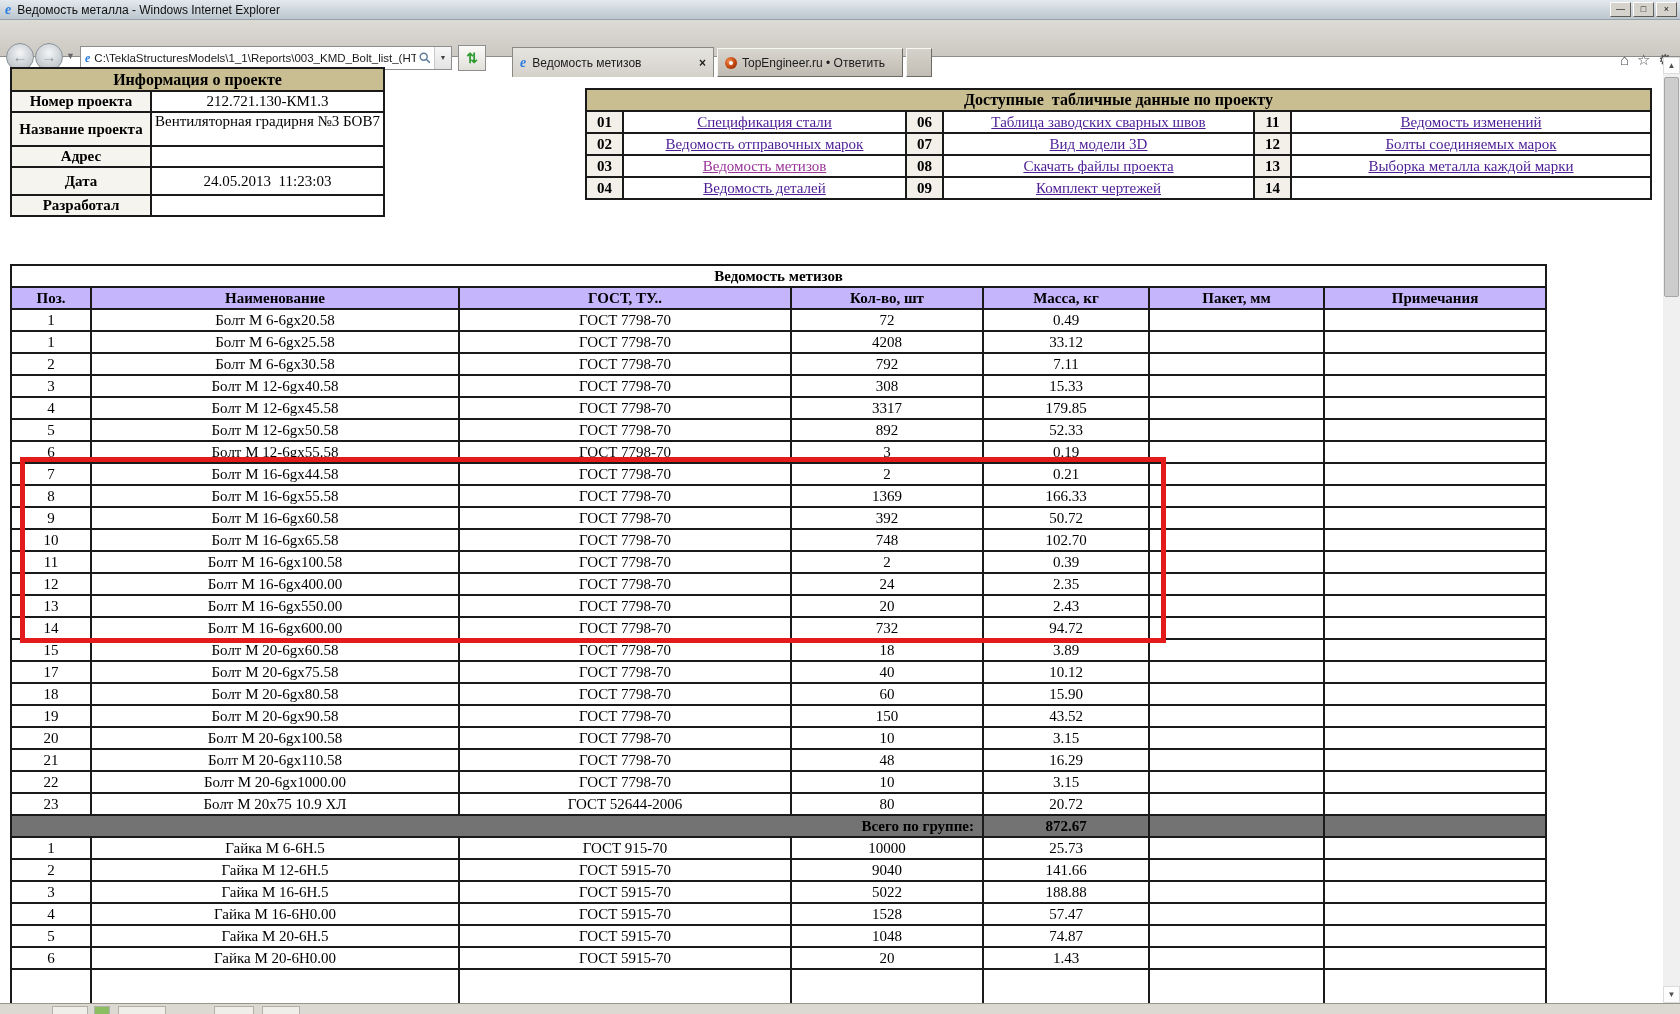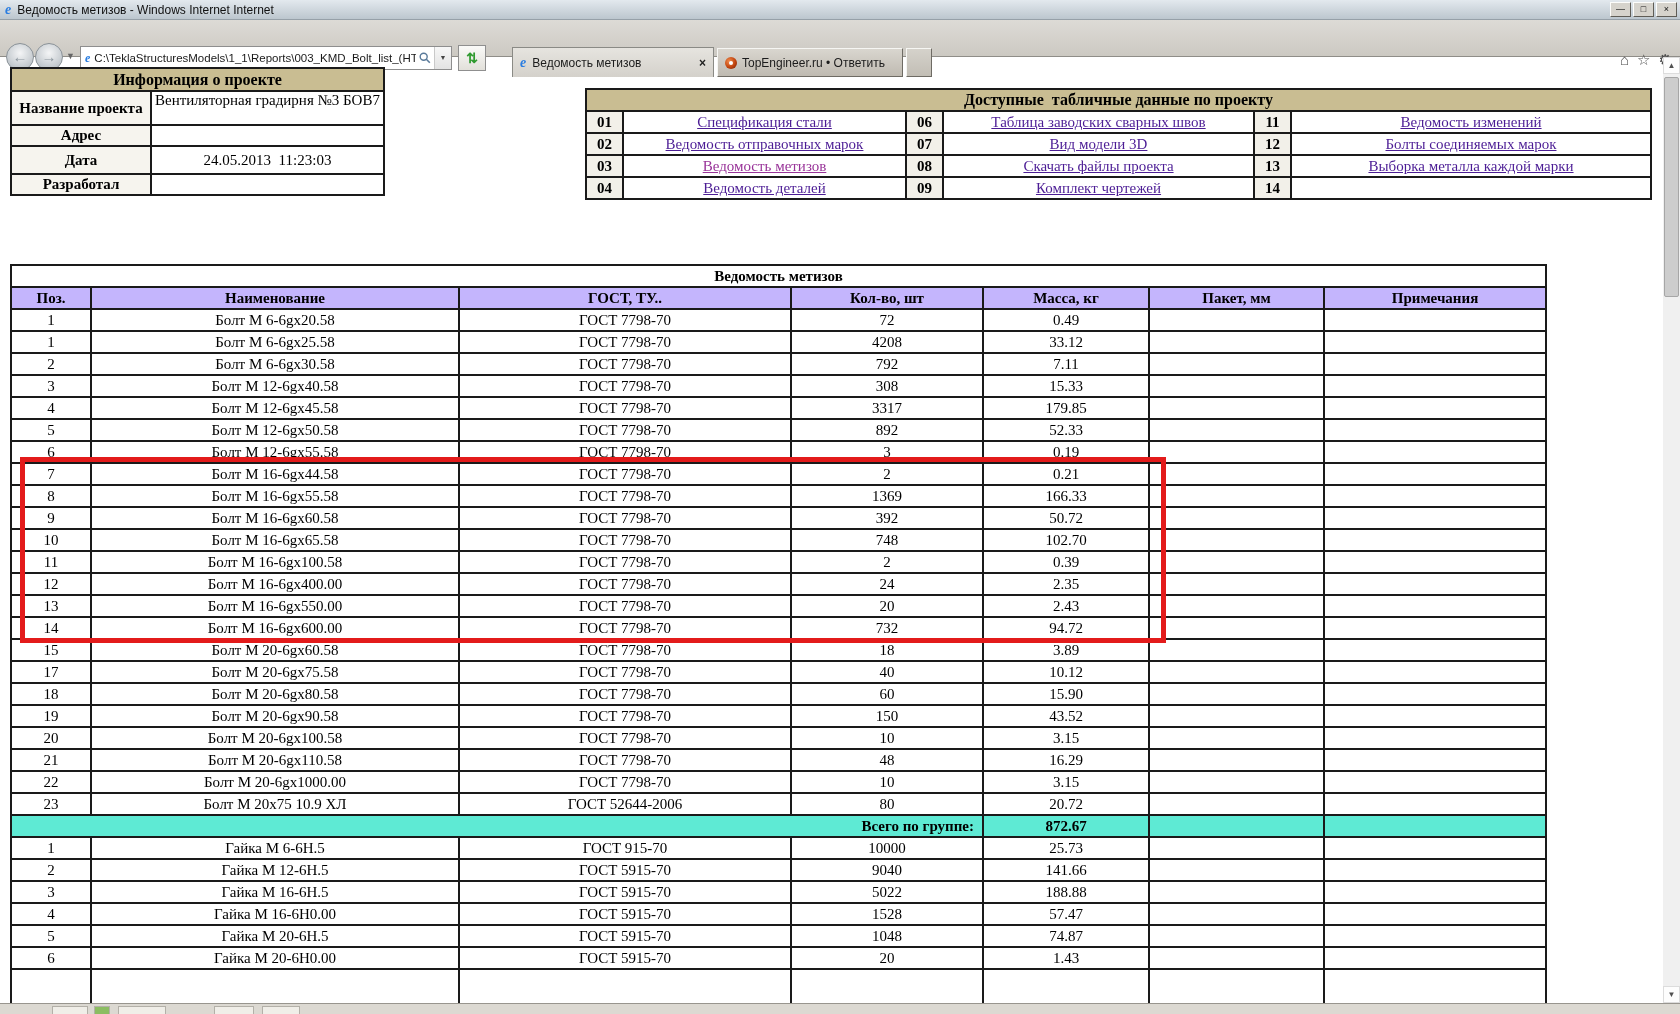--- a/index.html
+++ b/index.html
@@ -74,21 +74,21 @@
   .ltable .num { background:#f2f0e9; font-weight:bold; }
   .ltable .linkcell { background:#fff; }
   .doclink { color:#4c1d95; text-decoration:underline; cursor:pointer; }
   .doclink.visited { color:#993499; }
   .doclink.bold { font-weight:bold; }
 
   .mtable { left:10px; top:264px; width:1535px; font-size:15px; }
   .mtable td { height:22px; background:#fff; }
   .mtable .ttl { font-weight:bold; font-size:15px; }
   .mtable .hdr { background:#c4b5fd; font-weight:bold; }
-  .mtable .summary td { background:#5eead4; }
+  .mtable .summary td { background:#737373; }
   .mtable .sum-label { text-align:right; font-weight:bold; padding-right:8px; }
   .mtable .sum-val { font-weight:bold; }
 
   .redbox { position:absolute; left:20px; top:457px; width:1146px; height:186px;
             border:5px solid #e31b1b; z-index:6; pointer-events:none; }
 
   
   .vscroll { position:absolute; right:0; top:57px; width:17px; height:946px; background:#f0f0f0; }
   .sbtn { position:absolute; left:0; width:17px; height:17px; background:#fdfdfd;
           border:1px solid #dcdcdc; text-align:center; font-size:8px; line-height:15px; color:#505050; }
@@ -100,21 +100,21 @@
              background:#dcd9d2; border-top:1px solid #98958e; z-index:8; }
   .tfrag { position:absolute; top:2px; height:9px; background:#f0eee8; border:1px solid #b3b0a8; }
 </style>
 </head>
 <body>
 
 <div class="screen">
 
   <div class="titlebar">
     <span class="ie-e">e</span>
-    <span>Ведомость метизов - Windows Internet Internet</span>
+    <span>Ведомость металла - Windows Internet Explorer</span>
     <div class="winbtns">
       <span class="wbtn">—</span>
       <span class="wbtn">□</span>
       <span class="wbtn">×</span>
     </div>
   </div>
 
   <div class="navbar">
     <div class="navcircle" style="left:6px;">←</div>
     <div class="navcircle" style="left:35px;">→</div>
@@ -152,20 +152,24 @@
 
   <table class="doc ptable">
     <colgroup>
         <col style="width:140px">
         <col style="width:233px">
       </colgroup>
     <tbody>
         <tr>
           <td colspan="2" class="thead" style="height:23px">Информация о проекте</td>
         </tr>
+    <tr>
+      <td class="plabel" style="height:21px">Номер проекта</td>
+      <td class="pvalue">212.721.130-КМ1.3</td>
+    </tr>
     <tr>
       <td class="plabel" style="height:34px">Название проекта</td>
       <td class="pvalue" style="vertical-align:top;">Вентиляторная градирня №3 БОВ7</td>
     </tr>
     <tr>
       <td class="plabel" style="height:21px">Адрес</td>
       <td class="pvalue"></td>
     </tr>
     <tr>
       <td class="plabel" style="height:28px">Дата</td>

